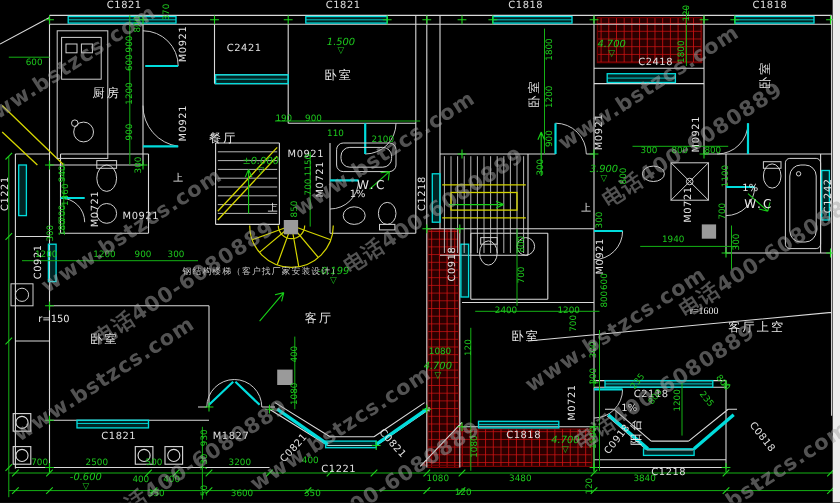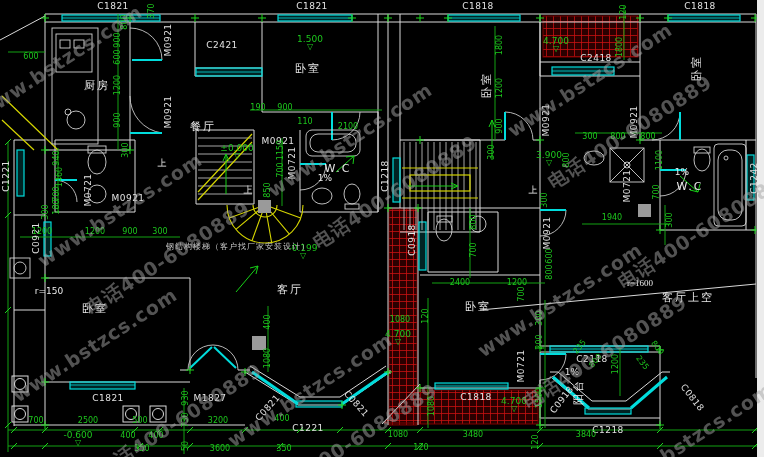--- a/index.html
+++ b/index.html
@@ -5,21 +5,21 @@
   html,body{margin:0;padding:0;background:#222;}
   #stage{
     position:relative;width:764px;height:457px;background:#000;overflow:hidden;
     font-family:"DejaVu Sans",sans-serif;
   }
   #plan-svg{position:absolute;left:0;top:0;}
   .lbl{position:absolute;white-space:nowrap;transform:translate(-50%,-50%);line-height:1;}
   .room{color:#e9e9e9;font-size:11px;letter-spacing:2px;}
   .code{color:#e2e2e2;font-size:9px;letter-spacing:0.5px;}
   .dim{color:#1dc81d;font-size:8px;}
-  .level{color:#1dc81d;font-size:9px;display:flex;flex-direction:column;align-items:center;}
+  .level{color:#1dc81d;font-size:9px;display:flex;flex-direction:column;align-items:center;font-style:italic;}
   .level::after{content:"▽";font-size:8px;line-height:6px;color:#1dc81d;}
   .misc{color:#eaeaea;font-size:9px;}
   .note{color:#c9c9c9;font-size:8px;letter-spacing:1px;}
   .wm{color:rgba(165,165,165,0.50);font-size:19px;font-weight:bold;letter-spacing:1px;}
   .edge-strip{position:absolute;right:0;top:0;width:7px;height:457px;background:#ececec;}
 </style>
 </head>
 <body>
 
 <div id="stage">

